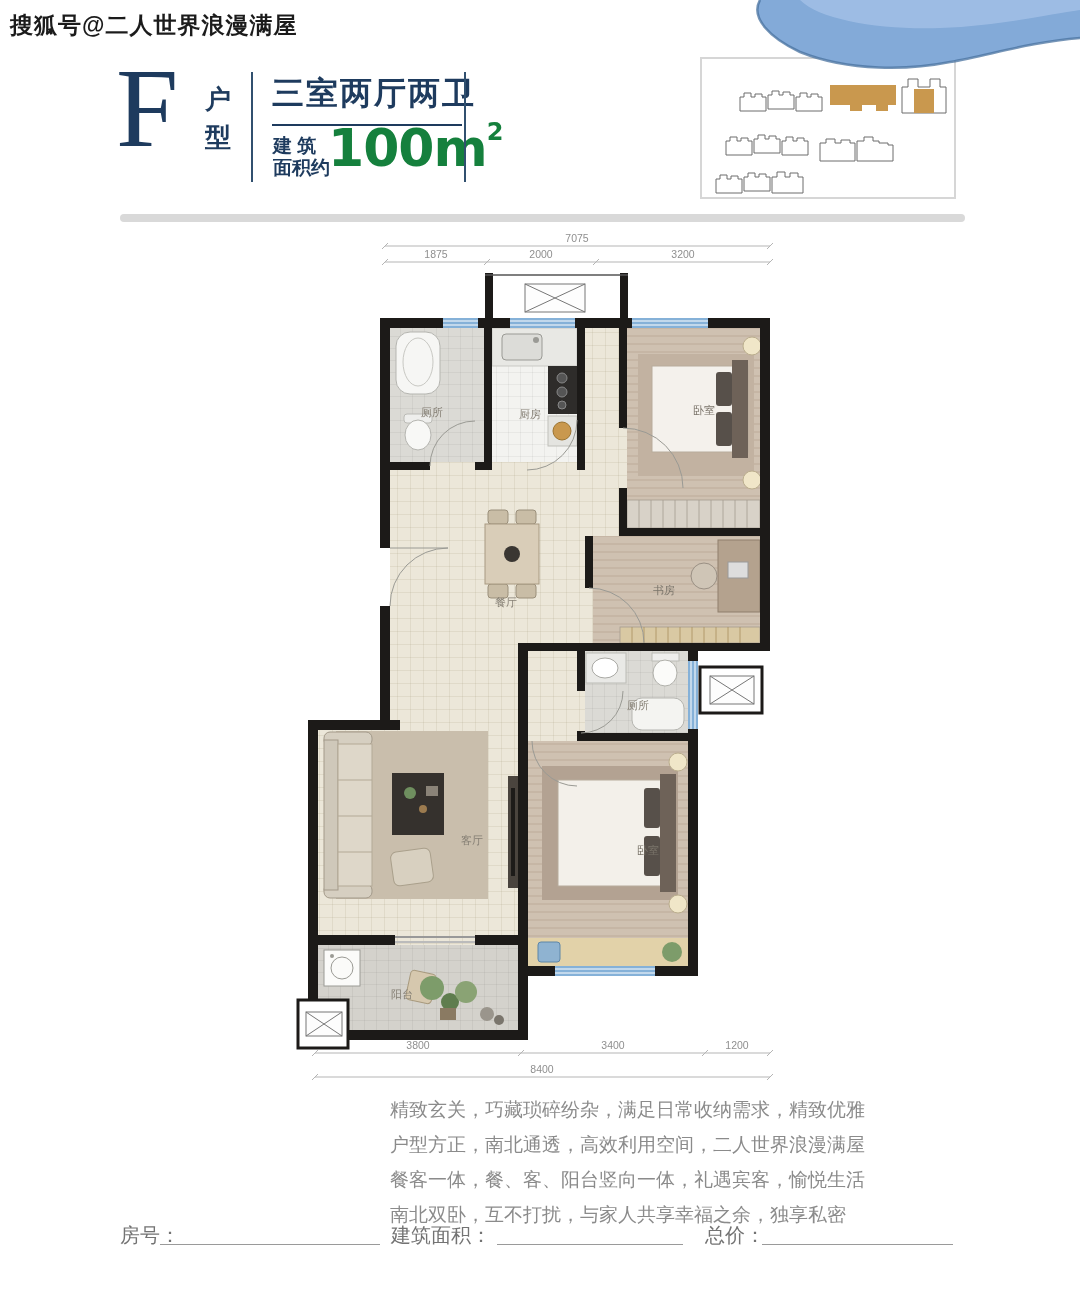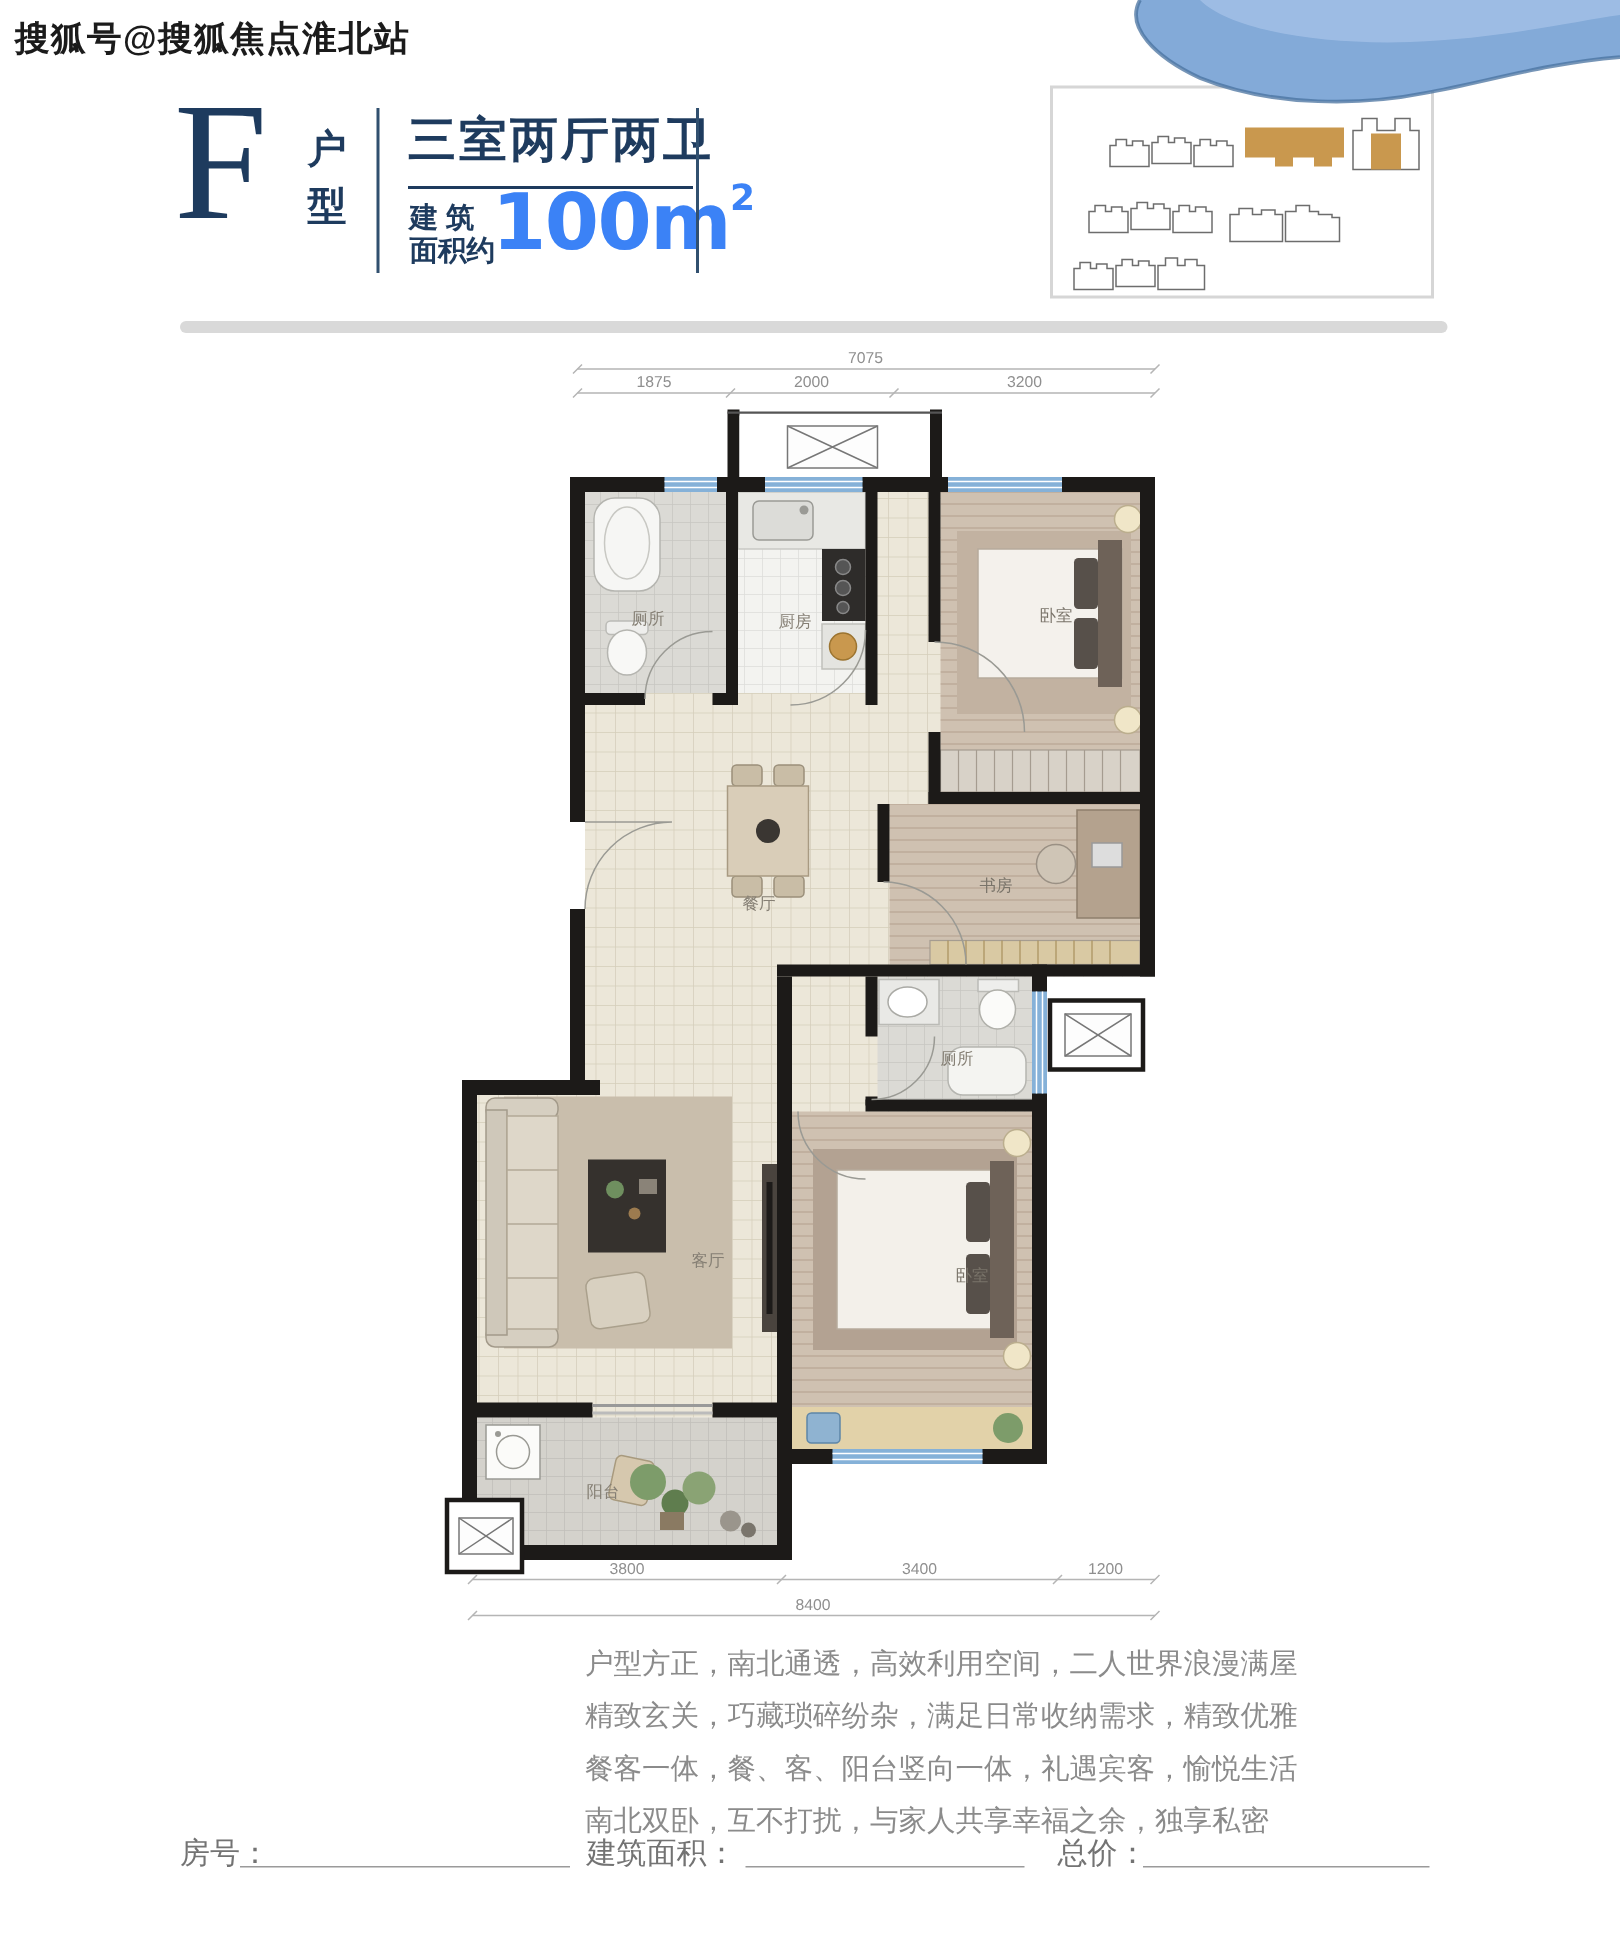--- a/index.html
+++ b/index.html
@@ -15,41 +15,41 @@
     font-size:112px;line-height:1;color:#1e3b5e;}
   .type-label{left:205px;top:86px;display:flex;flex-direction:column;gap:12px;
     color:#1e3b5e;font-size:26px;font-weight:600;line-height:1;}
   .vline{width:2px;background:#31506f;top:72px;height:110px;}
   .vline.v1{left:251px;} .vline.v2{left:464px;}
   .layout-name{left:272px;top:72px;width:190px;font-size:32px;font-weight:600;color:#1e3b5e;
     letter-spacing:2px;white-space:nowrap;}
   .layout-underline{left:272px;top:124px;width:190px;height:2px;background:#1e3b5e;}
   .area-prefix{left:273px;top:135px;color:#1e3b5e;font-size:19px;font-weight:600;line-height:22px;}
   .area-prefix .row1{display:flex;justify-content:space-between;width:48px;}
-  .area-value{left:328px;top:118px;color:#3b82f6;font-size:52px;font-weight:600;
+  .area-value{left:328px;top:118px;color:#15803d;font-size:52px;font-weight:600;
     font-family:"DejaVu Sans",sans-serif;letter-spacing:-1px;}
   .area-value .sup{font-size:24px;vertical-align:26px;font-weight:700;}
   
   .gray-bar{left:120px;top:214px;width:845px;height:8px;background:#d9d9d9;border-radius:4px;}
   
   .site-box{left:700px;top:57px;width:256px;height:142px;background:#fff;border:2px solid #d6d6d6;box-sizing:border-box;}
   
   .description{left:390px;top:1092px;font-size:19px;color:#8b8b8b;line-height:35px;white-space:nowrap;}
   
   .form-label{top:1222px;font-size:20px;color:#737373;}
   .form-line{top:1244px;height:1px;background:#9a9a9a;}
   .lbl-room{left:120px;} .line-room{left:160px;width:220px;}
   .lbl-area{left:391px;} .line-area{left:497px;width:186px;}
   .lbl-price{left:705px;} .line-price{left:762px;width:191px;}
   svg text{font-family:"Liberation Sans","DejaVu Sans",sans-serif;}
 </style>
 </head>
 <body>
 
-<div class="abs watermark">搜狐号@搜狐焦点淮北站</div>
+<div class="abs watermark">搜狐号@二人世界浪漫满屋</div>
 
 <div class="abs site-box">
   <svg width="252" height="138" viewBox="0 0 252 138">
     <g stroke="#6d6d6d" stroke-width="1" fill="#ffffff">
       <path d="M38 52 L38 38 L42 38 L42 34 L49 34 L49 38 L53 38 L53 35 L60 35 L60 38 L64 38 L64 52 Z"></path>
       <path d="M66 50 L66 36 L70 36 L70 32 L77 32 L77 36 L81 36 L81 33 L88 33 L88 36 L92 36 L92 50 Z"></path>
       <path d="M94 52 L94 38 L98 38 L98 34 L105 34 L105 38 L109 38 L109 35 L116 35 L116 38 L120 38 L120 52 Z"></path>
       <path d="M24 96 L24 82 L28 82 L28 78 L35 78 L35 82 L39 82 L39 79 L46 79 L46 82 L50 82 L50 96 Z"></path>
       <path d="M52 94 L52 80 L56 80 L56 76 L63 76 L63 80 L67 80 L67 77 L74 77 L74 80 L78 80 L78 94 Z"></path>
       <path d="M80 96 L80 82 L84 82 L84 78 L91 78 L91 82 L95 82 L95 79 L102 79 L102 82 L106 82 L106 96 Z"></path>
@@ -319,22 +319,22 @@
     <text x="261" y="30">2000</text>
     <text x="403" y="30">3200</text>
     <text x="138" y="821">3800</text>
     <text x="333" y="821">3400</text>
     <text x="457" y="821">1200</text>
     <text x="262" y="845">8400</text>
   </g>
 </svg>
 
 <div class="abs description">
+  <div>精致玄关，巧藏琐碎纷杂，满足日常收纳需求，精致优雅</div>
   <div>户型方正，南北通透，高效利用空间，二人世界浪漫满屋</div>
-  <div>精致玄关，巧藏琐碎纷杂，满足日常收纳需求，精致优雅</div>
   <div>餐客一体，餐、客、阳台竖向一体，礼遇宾客，愉悦生活</div>
   <div>南北双卧，互不打扰，与家人共享幸福之余，独享私密</div>
 </div>
 
 <div class="abs form-label lbl-room">房号：</div>
 <div class="abs form-line line-room"></div>
 <div class="abs form-label lbl-area">建筑面积：</div>
 <div class="abs form-line line-area"></div>
 <div class="abs form-label lbl-price">总价：</div>
 <div class="abs form-line line-price"></div>

